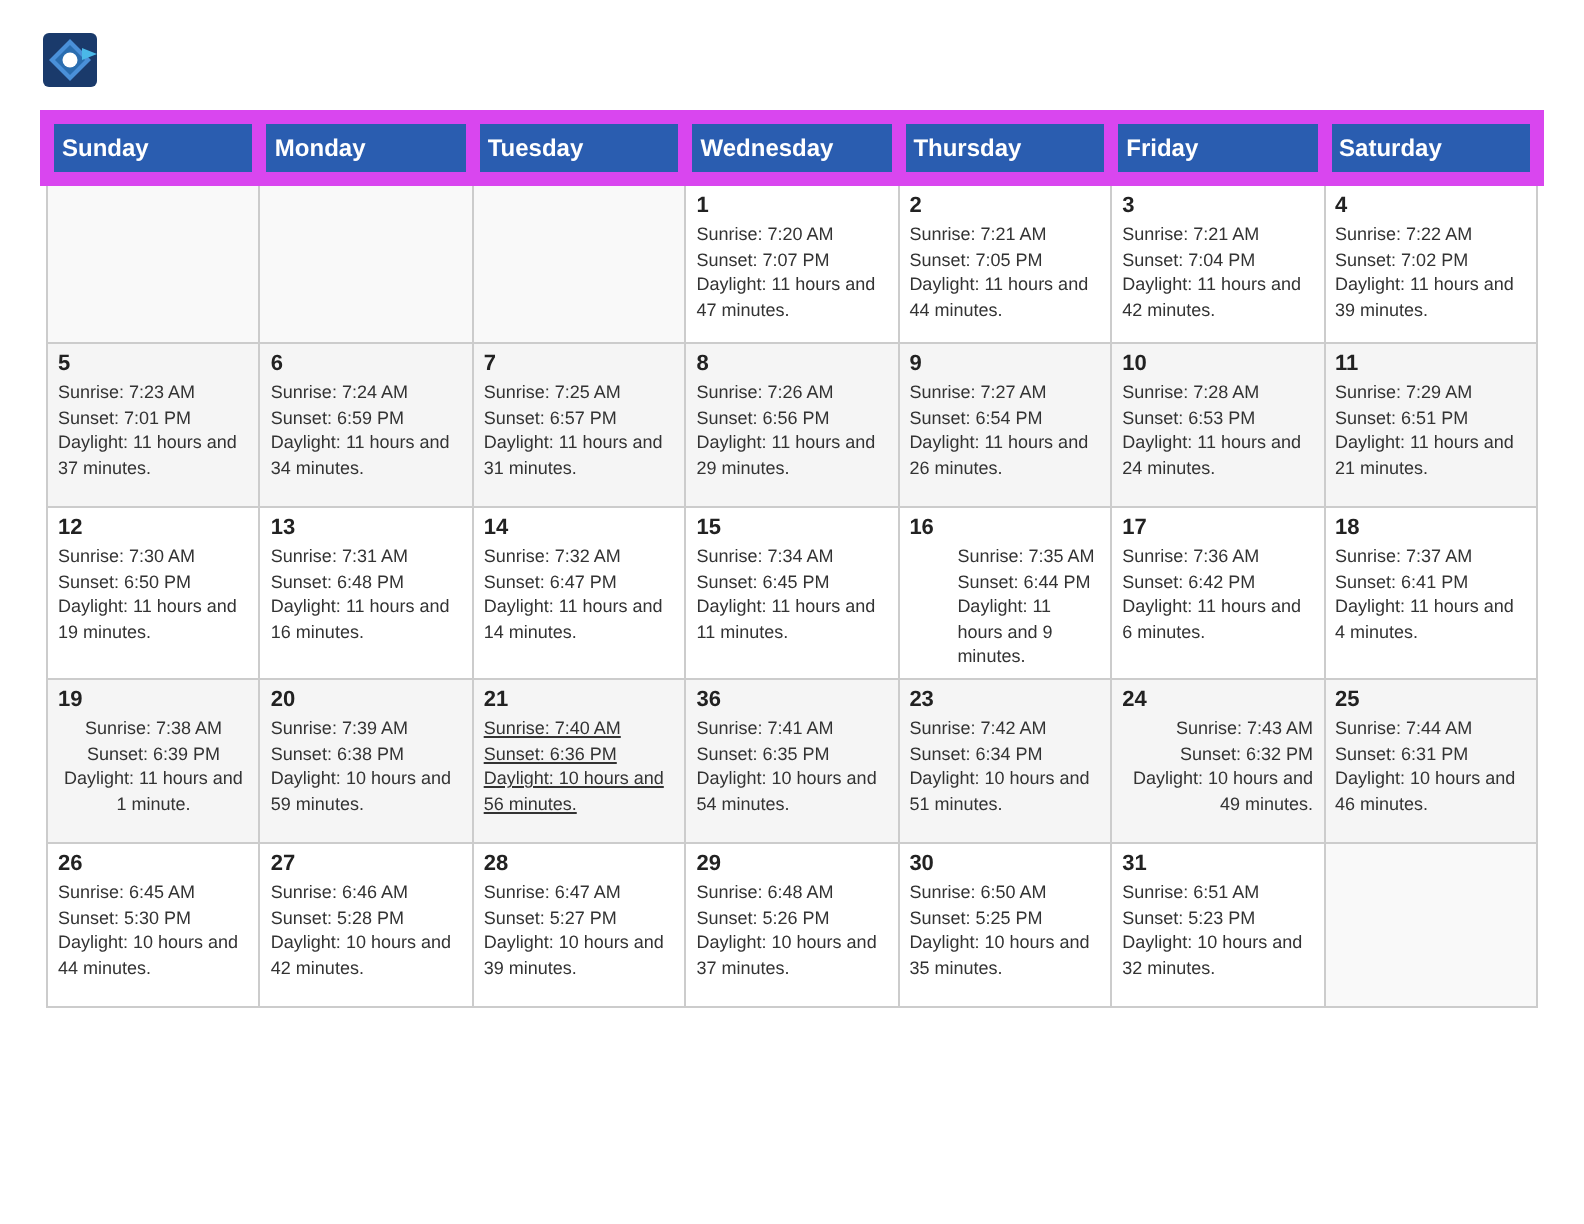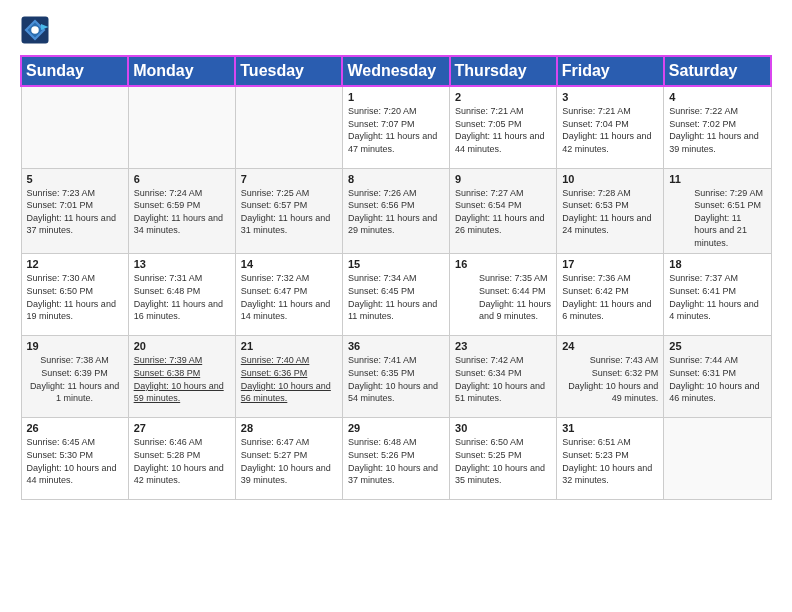--- a/index.html
+++ b/index.html
@@ -48,25 +48,25 @@
       color: #444;
     }
     table {
       width: 100%;
       border-collapse: collapse;
       table-layout: fixed;
     }
     th {
       background-color: #2a5db0;
       color: #fff;
-      font-size: 16px;
+      font-size: 12px;
       font-weight: bold;
       padding: 5px 4px;
       text-align: left;
-      border: 2px solid #d946ef;
+      border: 7px solid #d946ef;
     }
     td {
       vertical-align: top;
       border: 1px solid #ccc;
       padding: 4px 5px;
       font-size: 9.5px;
       color: #222;
       height: 82px;
       background: #fff;
     }
@@ -187,21 +187,21 @@
 Daylight: 11 hours and 26 minutes.</div>
           </td>
           <td class="alt-row">
             <span class="day-num">10</span>
             <div class="cell-text" style="white-space: pre-line;">Sunrise: 7:28 AM
 Sunset: 6:53 PM
 Daylight: 11 hours and 24 minutes.</div>
           </td>
           <td class="alt-row">
             <span class="day-num">11</span>
-            <div class="cell-text" style="white-space: pre-line; margin-left: 25px;">Sunrise: 7:29 AM
+            <div class="cell-text" style="white-space: pre-line;">Sunrise: 7:29 AM
 Sunset: 6:51 PM
 Daylight: 11 hours and 21 minutes.</div>
           </td>
         </tr>
         <tr>
           <td>
             <span class="day-num">12</span>
             <div class="cell-text" style="white-space: pre-line;">Sunrise: 7:30 AM
 Sunset: 6:50 PM
 Daylight: 11 hours and 19 minutes.</div>
@@ -245,21 +245,21 @@
         </tr>
         <tr>
           <td class="alt-row">
             <span class="day-num">19</span>
             <div class="cell-text" style="white-space: pre-line; text-align: center;">Sunrise: 7:38 AM
 Sunset: 6:39 PM
 Daylight: 11 hours and 1 minute.</div>
           </td>
           <td class="alt-row">
             <span class="day-num">20</span>
-            <div class="cell-text" style="white-space: pre-line; text-decoration: underline;">Sunrise: 7:39 AM
+            <div class="cell-text" style="white-space: pre-line;">Sunrise: 7:39 AM
 Sunset: 6:38 PM
 Daylight: 10 hours and 59 minutes.</div>
           </td>
           <td class="alt-row">
             <span class="day-num">21</span>
             <div class="cell-text" style="white-space: pre-line; text-decoration: underline;">Sunrise: 7:40 AM
 Sunset: 6:36 PM
 Daylight: 10 hours and 56 minutes.</div>
           </td>
           <td class="alt-row">

